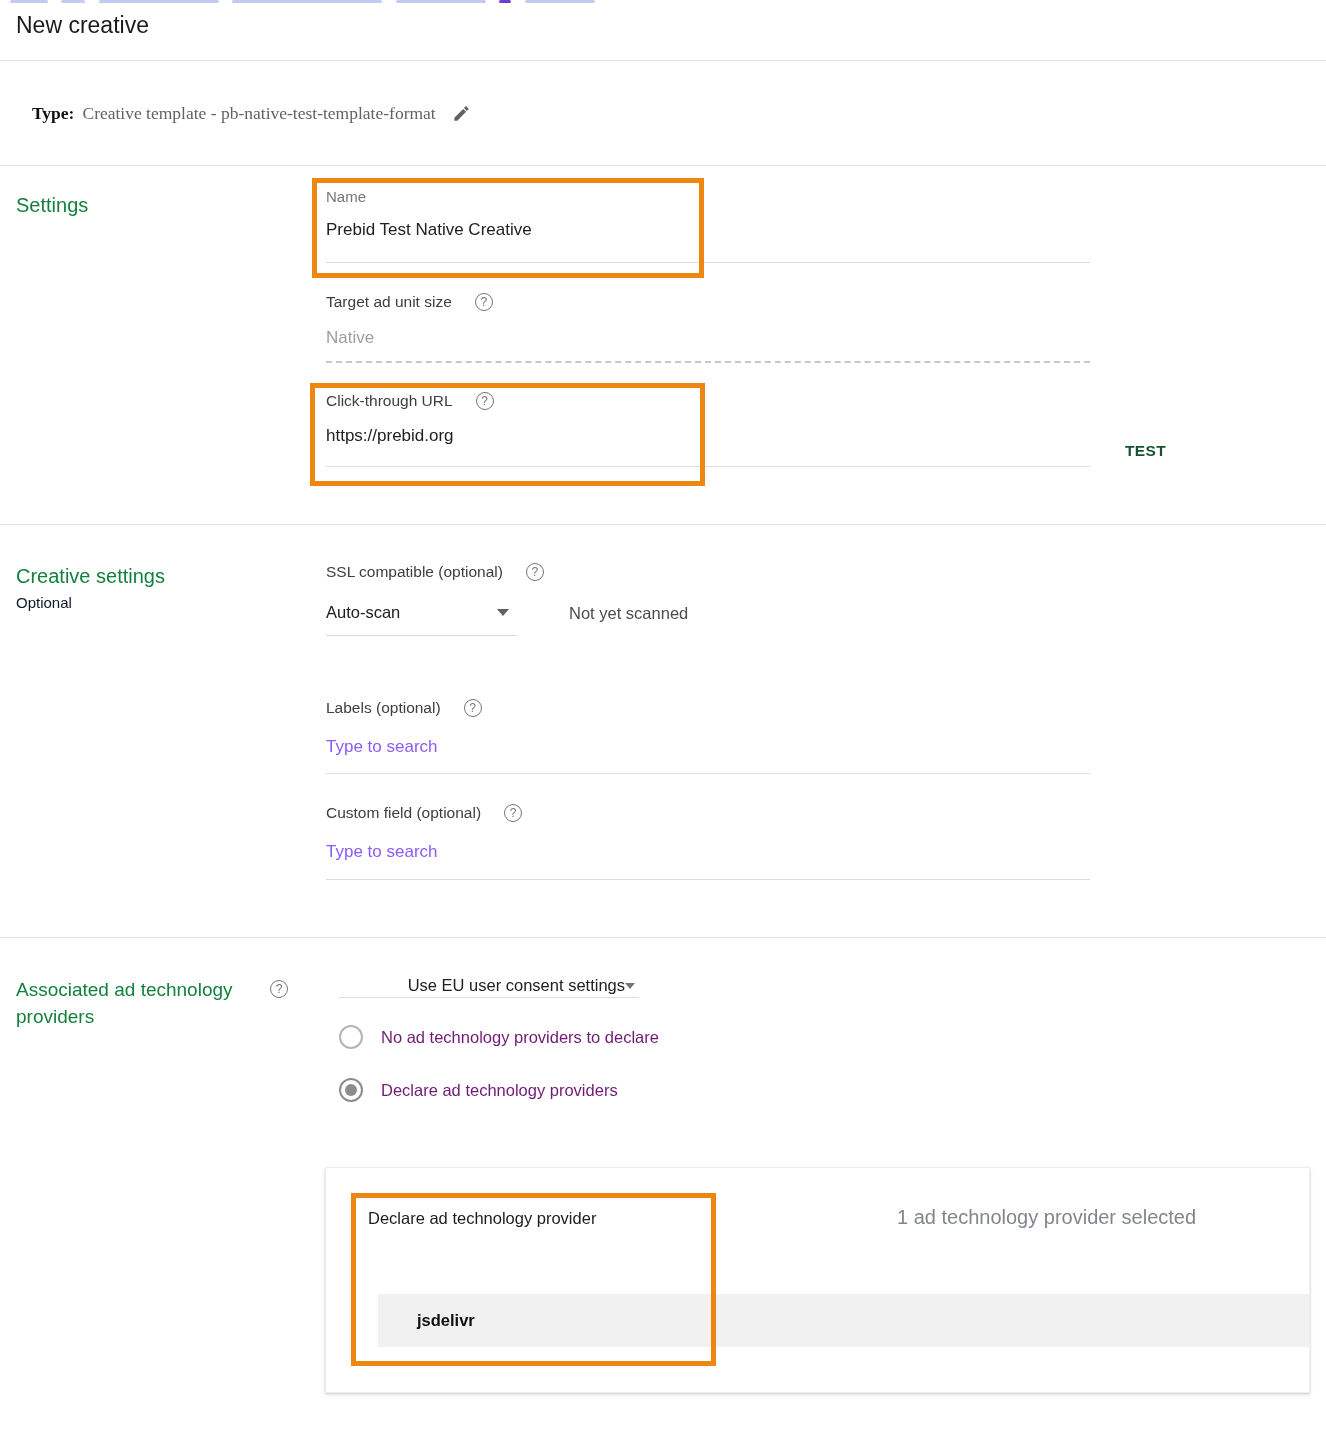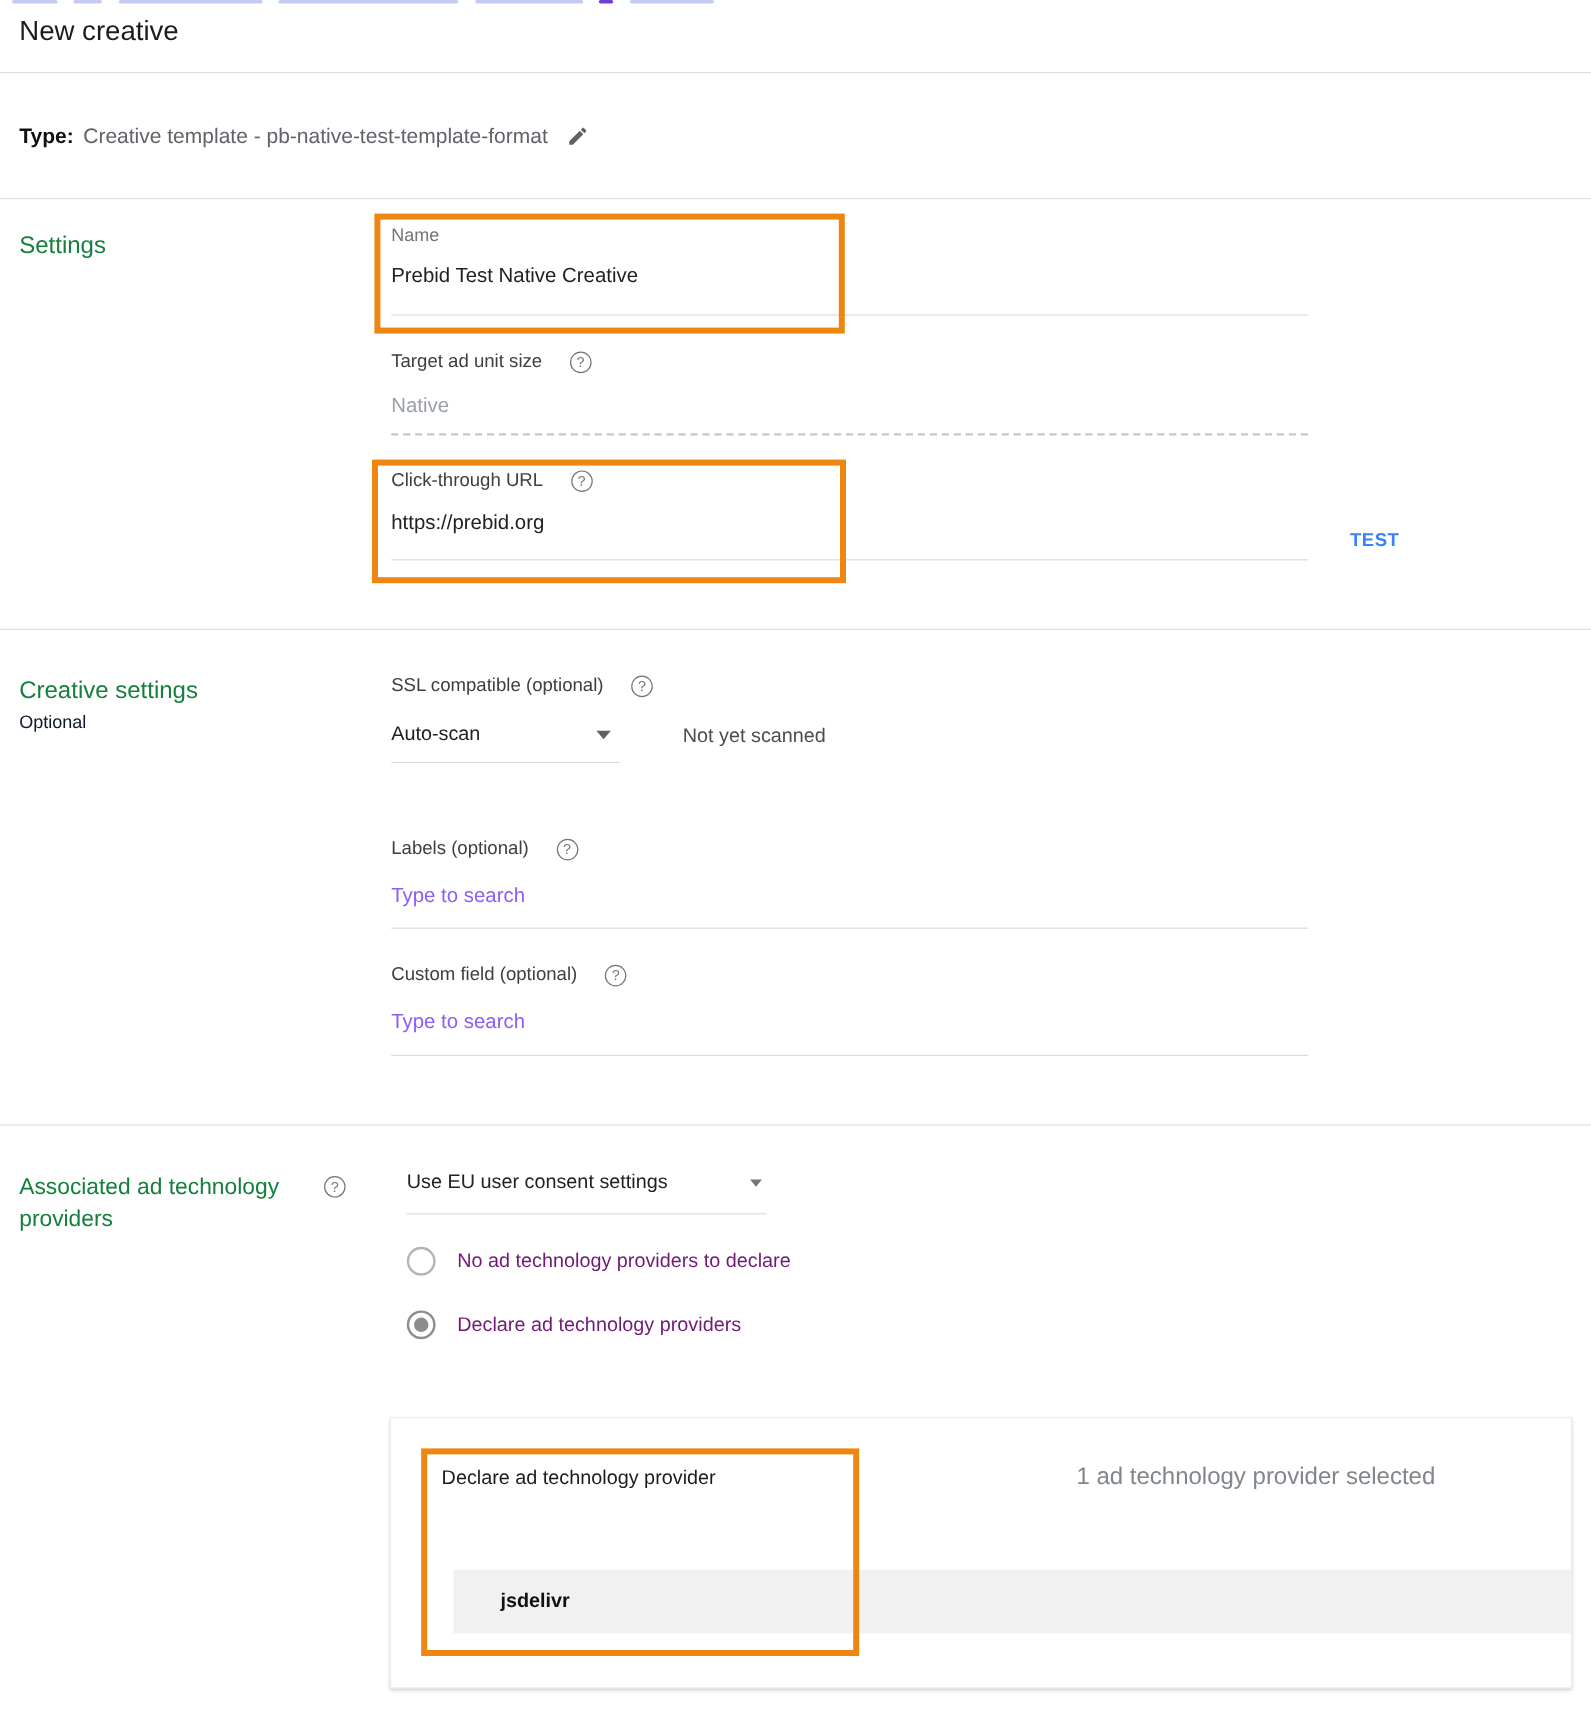--- a/index.html
+++ b/index.html
@@ -12,21 +12,21 @@
   .crumb-clip { position:absolute; top:0; left:10px; height:6px; width:780px; overflow:hidden; }
   .crumb-clip .dash { display:inline-block; height:3px; border-radius:2px; background:#c3cbf2; margin-right:9px; vertical-align:top; }
   .crumb-clip .dash.p { background:#6b3fd4; }
 
   .page-title { font-size:23px; line-height:30px; font-weight:400; color:#1b1b1b; margin:10px 0 0 16px; }
 
   .divider { border:none; border-top:1px solid #e0e0e0; height:0; margin-top:20px; }
   .divider.flat { margin:0; }
 
   
-  .type-row { height:104px; display:flex; align-items:center; padding-left:16px; font-size:17.5px; }
+  .type-row { height:104px; display:flex; align-items:center; padding-left:32px; font-size:17.5px;font-family:Liberation Serif, serif; }
   .type-label { font-weight:700; color:#111; margin-right:8px; }
   .type-value { color:#5f6368; }
   .edit-icon { margin-left:16px; display:inline-flex; cursor:pointer; }
 
   
   .section { display:flex; width:100%; }
   .section .left { width:326px; flex:none; padding-left:16px; position:relative; }
   .section .right { flex:1; min-width:0; }
   .sec-heading { font-size:20px; font-weight:400; color:#15803d; line-height:27px; }
   .sec-sub { font-size:15px; color:#0f172a; margin-top:4px; }
@@ -58,21 +58,21 @@
 
   .tgt-field { margin-top:30px; }
   .tgt-field .fvalue { margin-top:17px; }
   .tgt-field .u-dashed { padding-bottom:13px; }
 
   .ctu-field { margin-top:29px; }
   .ctu-field .fvalue { margin-top:16px; }
   .ctu-field .u-solid { padding-bottom:20px; }
   .test-link {
     position:absolute; left:799px; top:50px; font-size:15.5px; font-weight:700;
-    color:#3b82f6; letter-spacing:.4px; cursor:pointer;
+    color:#14532d; letter-spacing:.4px; cursor:pointer;
   }
   .settings-sec { padding-bottom:57px; }
 
   
   .advanced-sec { padding-top:38px; padding-bottom:57px; }
   .ssl-row { display:flex; align-items:center; margin-top:22px; }
   .dd { width:191px; display:flex; align-items:center; justify-content:space-between; padding-bottom:13px; border-bottom:1px solid #dadce0; cursor:pointer; }
   .dd .fvalue { font-size:16.5px; }
   .tri { width:0; height:0; border-left:6px solid transparent; border-right:6px solid transparent; border-top:7px solid #616161; margin-right:8px; }
   .ssl-status { font-size:16.5px; color:#494c50; margin-left:52px; margin-bottom:13px; }
@@ -81,21 +81,21 @@
   .labels-field .u-solid { padding-bottom:16px; }
   .custom-field { margin-top:30px; }
   .custom-field .fvalue { margin-top:20px; }
   .custom-field .u-solid { padding-bottom:17px; }
 
   
   .assoc-sec { padding-top:38px; padding-bottom:16px; }
   .assoc-sec .sec-heading { font-size:19px; width:230px; }
   .assoc-help { position:absolute; left:270px; top:4px; }
   .assoc-right { padding-left:13px; }
-  .consent-dd { width:300px; display:flex; align-items:center; justify-content:space-between; padding-bottom:16px; border-bottom:1px solid #dadce0; cursor:pointer; }
+  .consent-dd { width:300px; display:flex; align-items:center; justify-content:flex-end; padding-bottom:2px; border-bottom:1px solid #dadce0; cursor:pointer; }
   .consent-dd .fvalue { font-size:16.5px; }
   .consent-dd .tri { border-left-width:5px; border-right-width:5px; border-top-width:6px; border-top-color:#757575; margin-right:4px; }
 
   .radio-row { display:flex; align-items:center; margin-top:27px; gap:18px; cursor:pointer; }
   .radio-row + .radio-row { margin-top:29px; }
   .radio { width:24px; height:24px; border-radius:50%; border:2px solid #b4b4b4; flex:none; position:relative; }
   .radio.selected { border-color:#8d8d8d; }
   .radio.selected::after {
     content:""; position:absolute; left:4px; top:4px; width:12px; height:12px;
     border-radius:50%; background:#8d8d8d;

